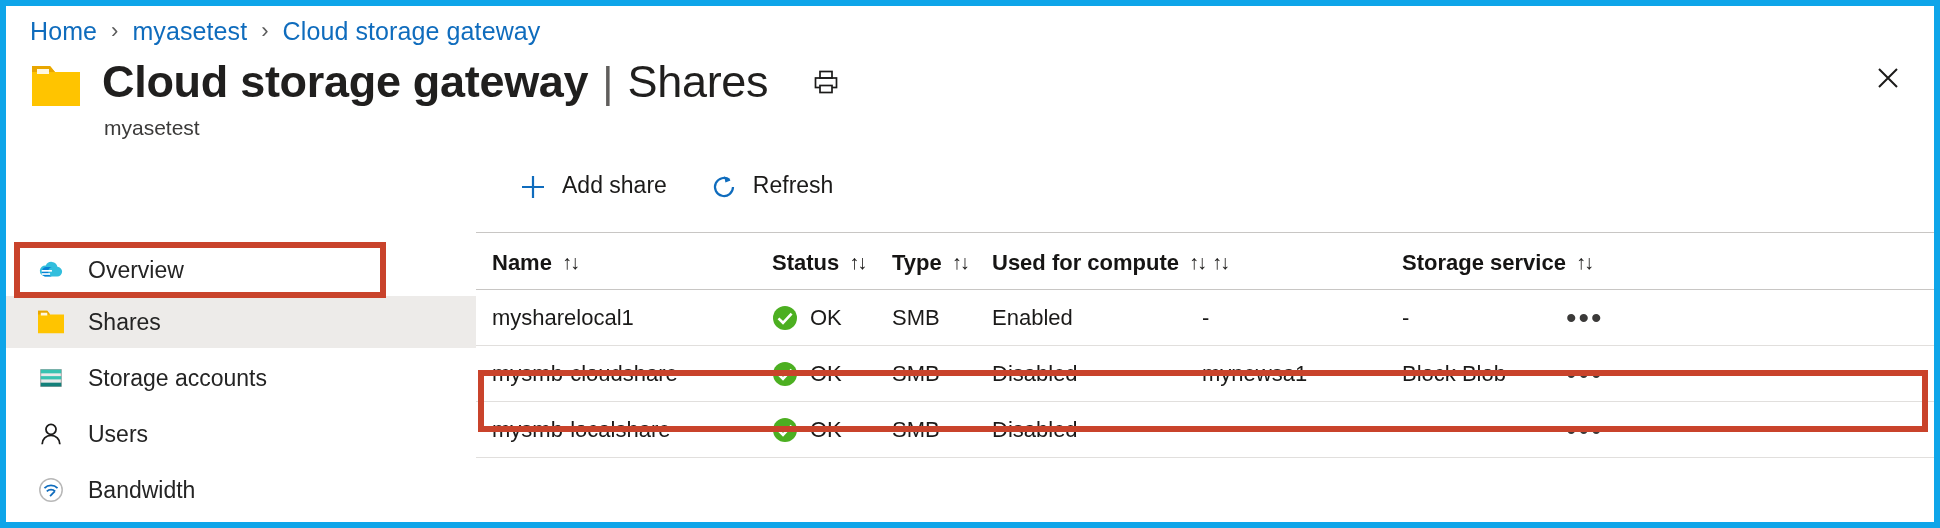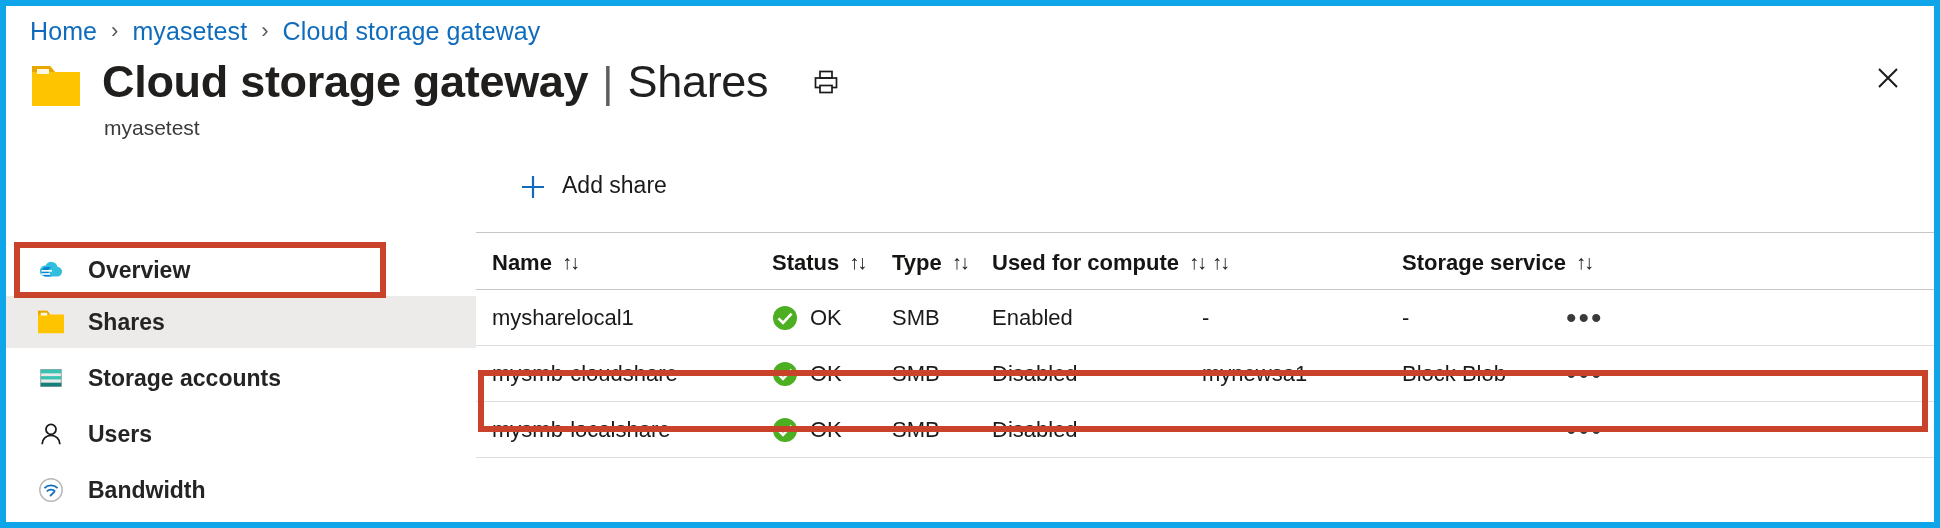--- a/index.html
+++ b/index.html
@@ -148,21 +148,20 @@
   .nav-item .nav-icon {
     width: 30px; height: 30px;
     margin-left: 30px; margin-right: 22px;
     flex: none;
     display: flex; align-items: center; justify-content: center;
   }
   .nav-item .nav-label {
     font-size: 23px;
     color: #242424;
     white-space: nowrap;
-    font-weight: bold;
   }
   .nav-item.selected {
     background: #edebe9;
   }
   
   #shares-callout {
     position: absolute;
     left: 8px; top: 86px;
     width: 372px; height: 56px;
     border: 6px solid #c9432b;
@@ -391,20 +390,29 @@
 
     <div id="toolbar">
       <div class="tb-btn">
         <span class="tb-icon">
           <svg viewBox="0 0 28 28" width="28" height="28">
             <path d="M14 3 V25 M3 14 H25" stroke="#0f6cbd" stroke-width="2.2" fill="none"></path>
           </svg>
         </span>
         <span class="tb-label">Add share</span>
       </div>
+      <div class="tb-btn">
+        <span class="tb-icon">
+          <svg viewBox="0 0 28 28" width="28" height="28">
+            <path d="M23 14 a9 9 0 1 1 -3.4 -7.05" fill="none" stroke="#0f6cbd" stroke-width="2.2"></path>
+            <path d="M14.3 3.2 L20.6 7.4 L15.4 9.6 Z" fill="#0f6cbd"></path>
+          </svg>
+        </span>
+        <span class="tb-label">Refresh</span>
+      </div>
     </div>
     <div id="toolbar-rule"></div>
 
     <div id="table">
 
       <div class="trow header">
         <div class="cell c-name">
           <span>Name</span>
           <span class="sorticon">↑↓</span>
         </div>

